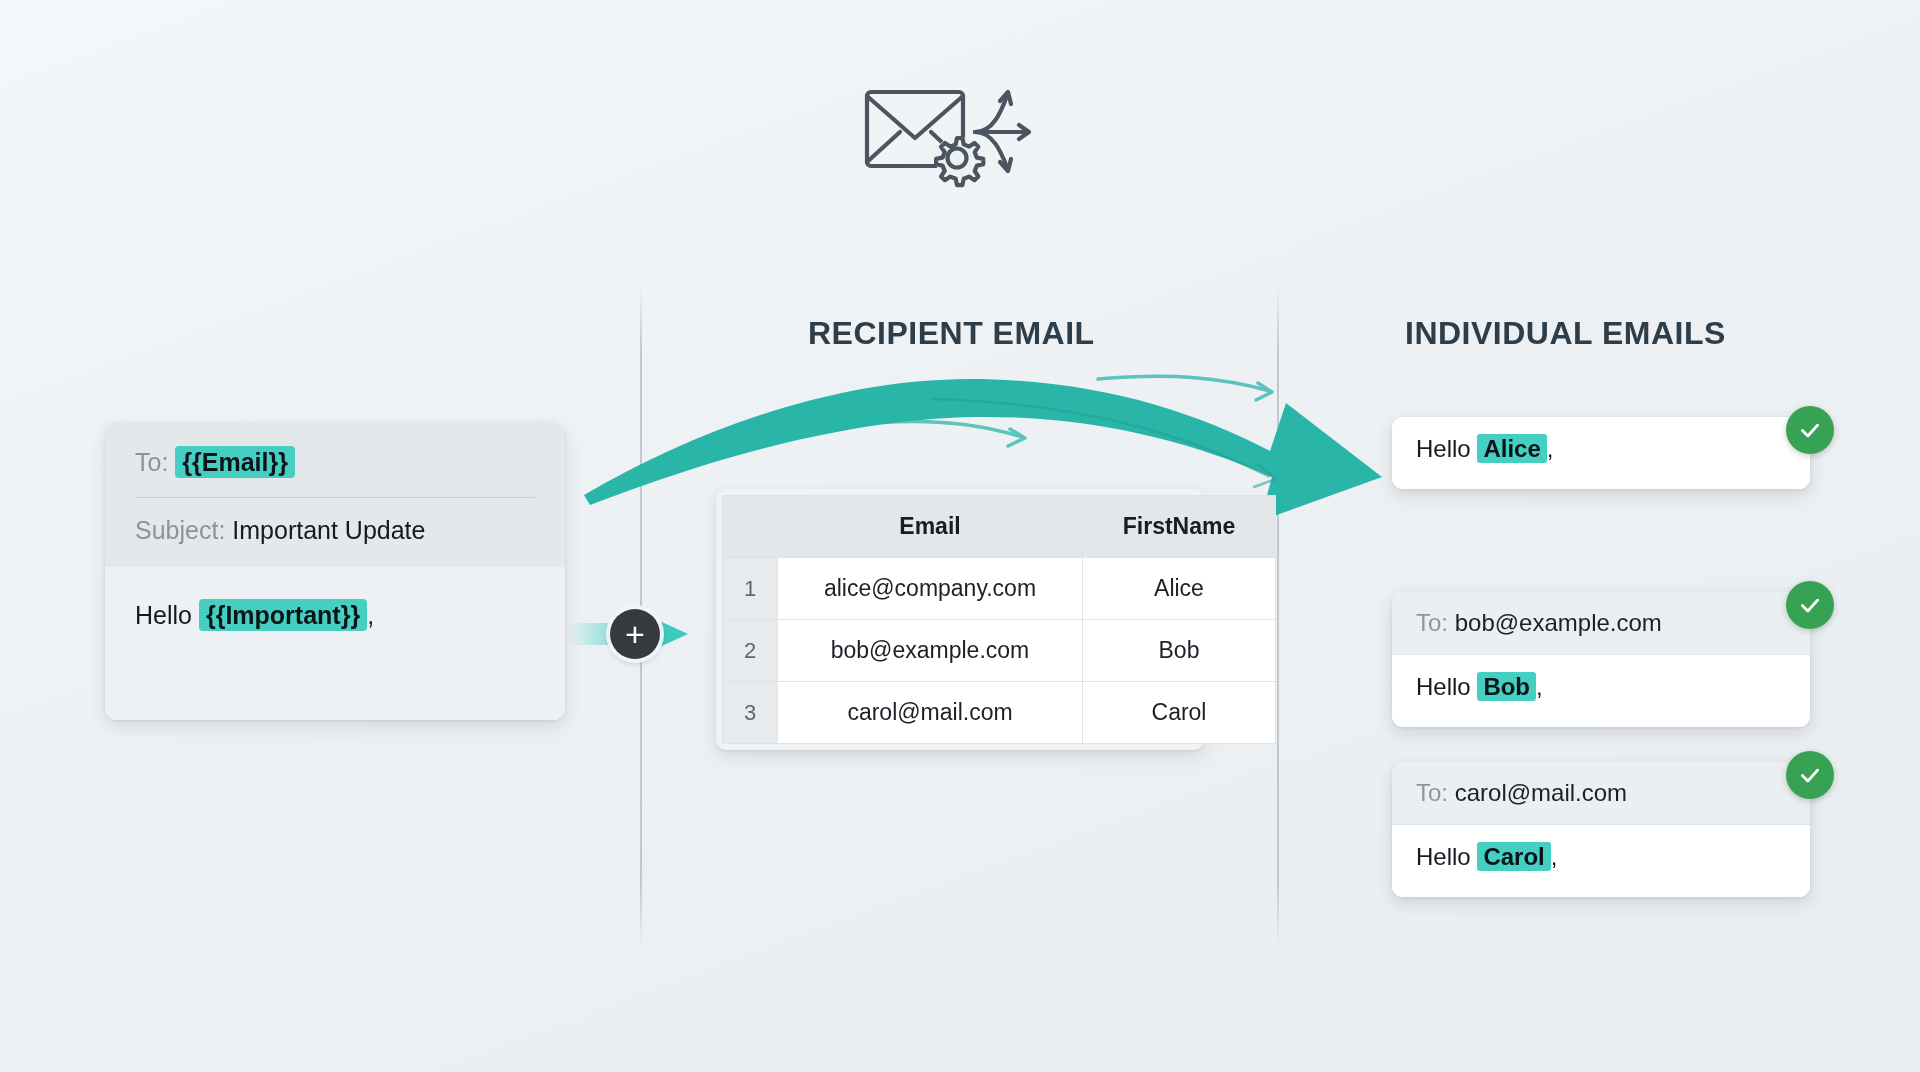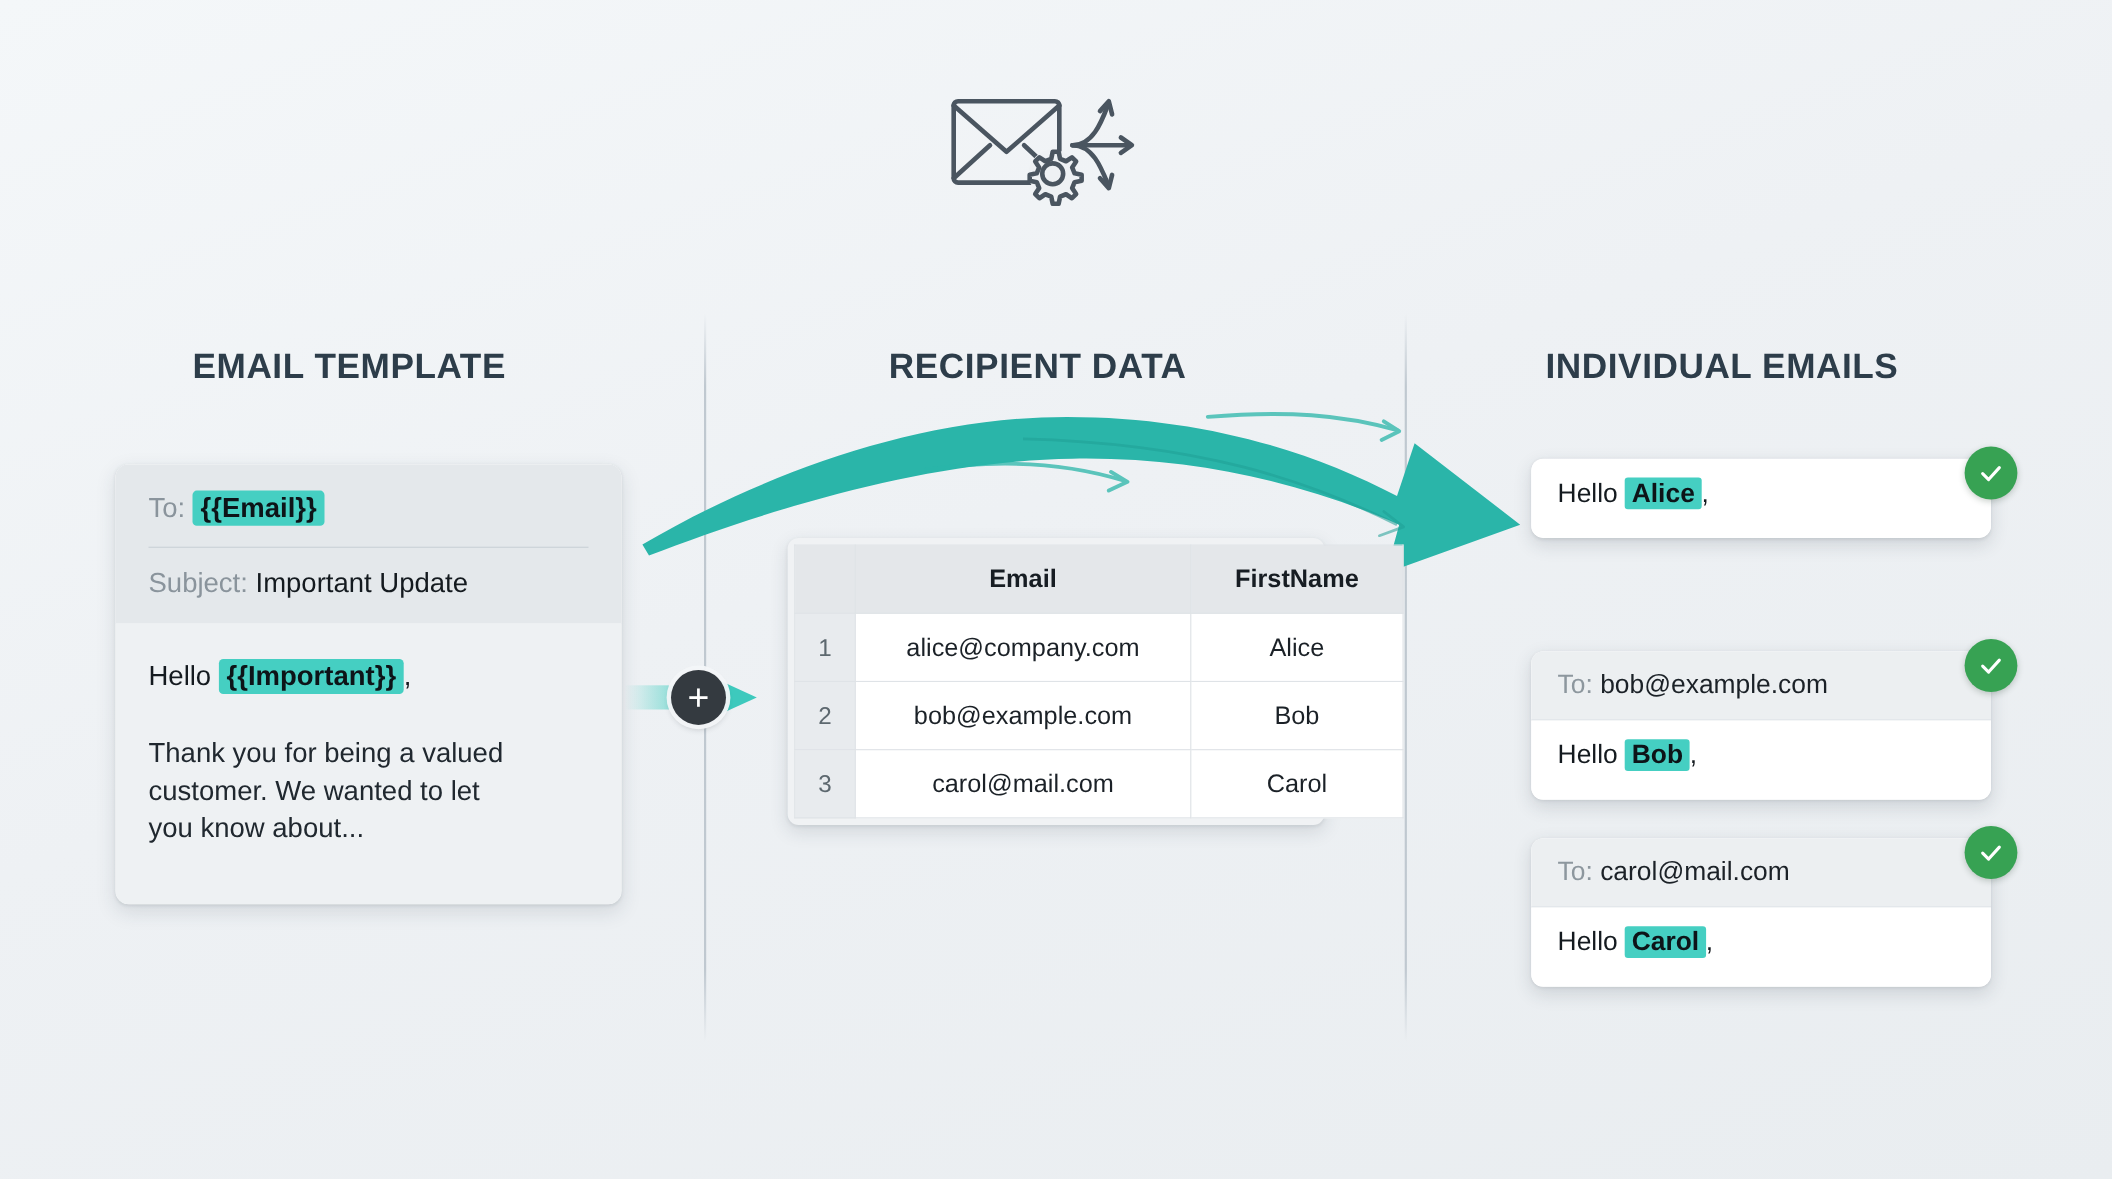--- a/index.html
+++ b/index.html
@@ -270,42 +270,40 @@
           <path d="M102 68 l5.4 0 1.3 6.4 5.4 2.2 5.4-3.6 3.8 3.8 -3.6 5.4 2.2 5.4 6.4 1.3 0 5.4 -6.4 1.3 -2.2 5.4 3.6 5.4 -3.8 3.8 -5.4-3.6 -5.4 2.2 -1.3 6.4 -5.4 0 -1.3-6.4 -5.4-2.2 -5.4 3.6 -3.8-3.8 3.6-5.4 -2.2-5.4 -6.4-1.3 0-5.4 6.4-1.3 2.2-5.4 -3.6-5.4 3.8-3.8 5.4 3.6 5.4-2.2 z"></path>
           <circle cx="102" cy="88" r="9.5"></circle>
         </g>
       </g>
     </svg>
   </div>
 
   <div class="divider divider-1"></div>
   <div class="divider divider-2"></div>
 
-  <div class="col-heading heading-template">EMAIL TEMPLATE</div>
-  <div class="col-heading heading-recipient">RECIPIENT DATA</div>
+  <div class="col-heading heading-recipient">RECIPIENT EMAIL</div>
   <div class="col-heading heading-emails">INDIVIDUAL EMAILS</div>
 
   <div class="template-card">
     <div class="template-head">
       <div class="template-line">
         <span class="lbl">To:</span>
         <span class="token">{{Email}}</span>
       </div>
       <div class="hr-inner"></div>
       <div class="template-line">
         <span class="lbl">Subject:</span>
         <span>Important Update</span>
       </div>
     </div>
     <div class="template-body">
       <div class="body-greet">
         <span>Hello</span>
         <span class="token">{{Important}}</span><span>,</span>
       </div>
-      <div class="body-text">Thank you for being a valued customer. We wanted to let you know about...</div>
     </div>
   </div>
 
   <div class="connector">
     <svg viewBox="0 0 130 72" width="130" height="72">
       <defs>
         <linearGradient id="tailFade" x1="0" y1="0" x2="1" y2="0">
           <stop offset="0%" stop-color="#45cfc2" stop-opacity="0"></stop>
           <stop offset="100%" stop-color="#45cfc2" stop-opacity="1"></stop>
         </linearGradient>

